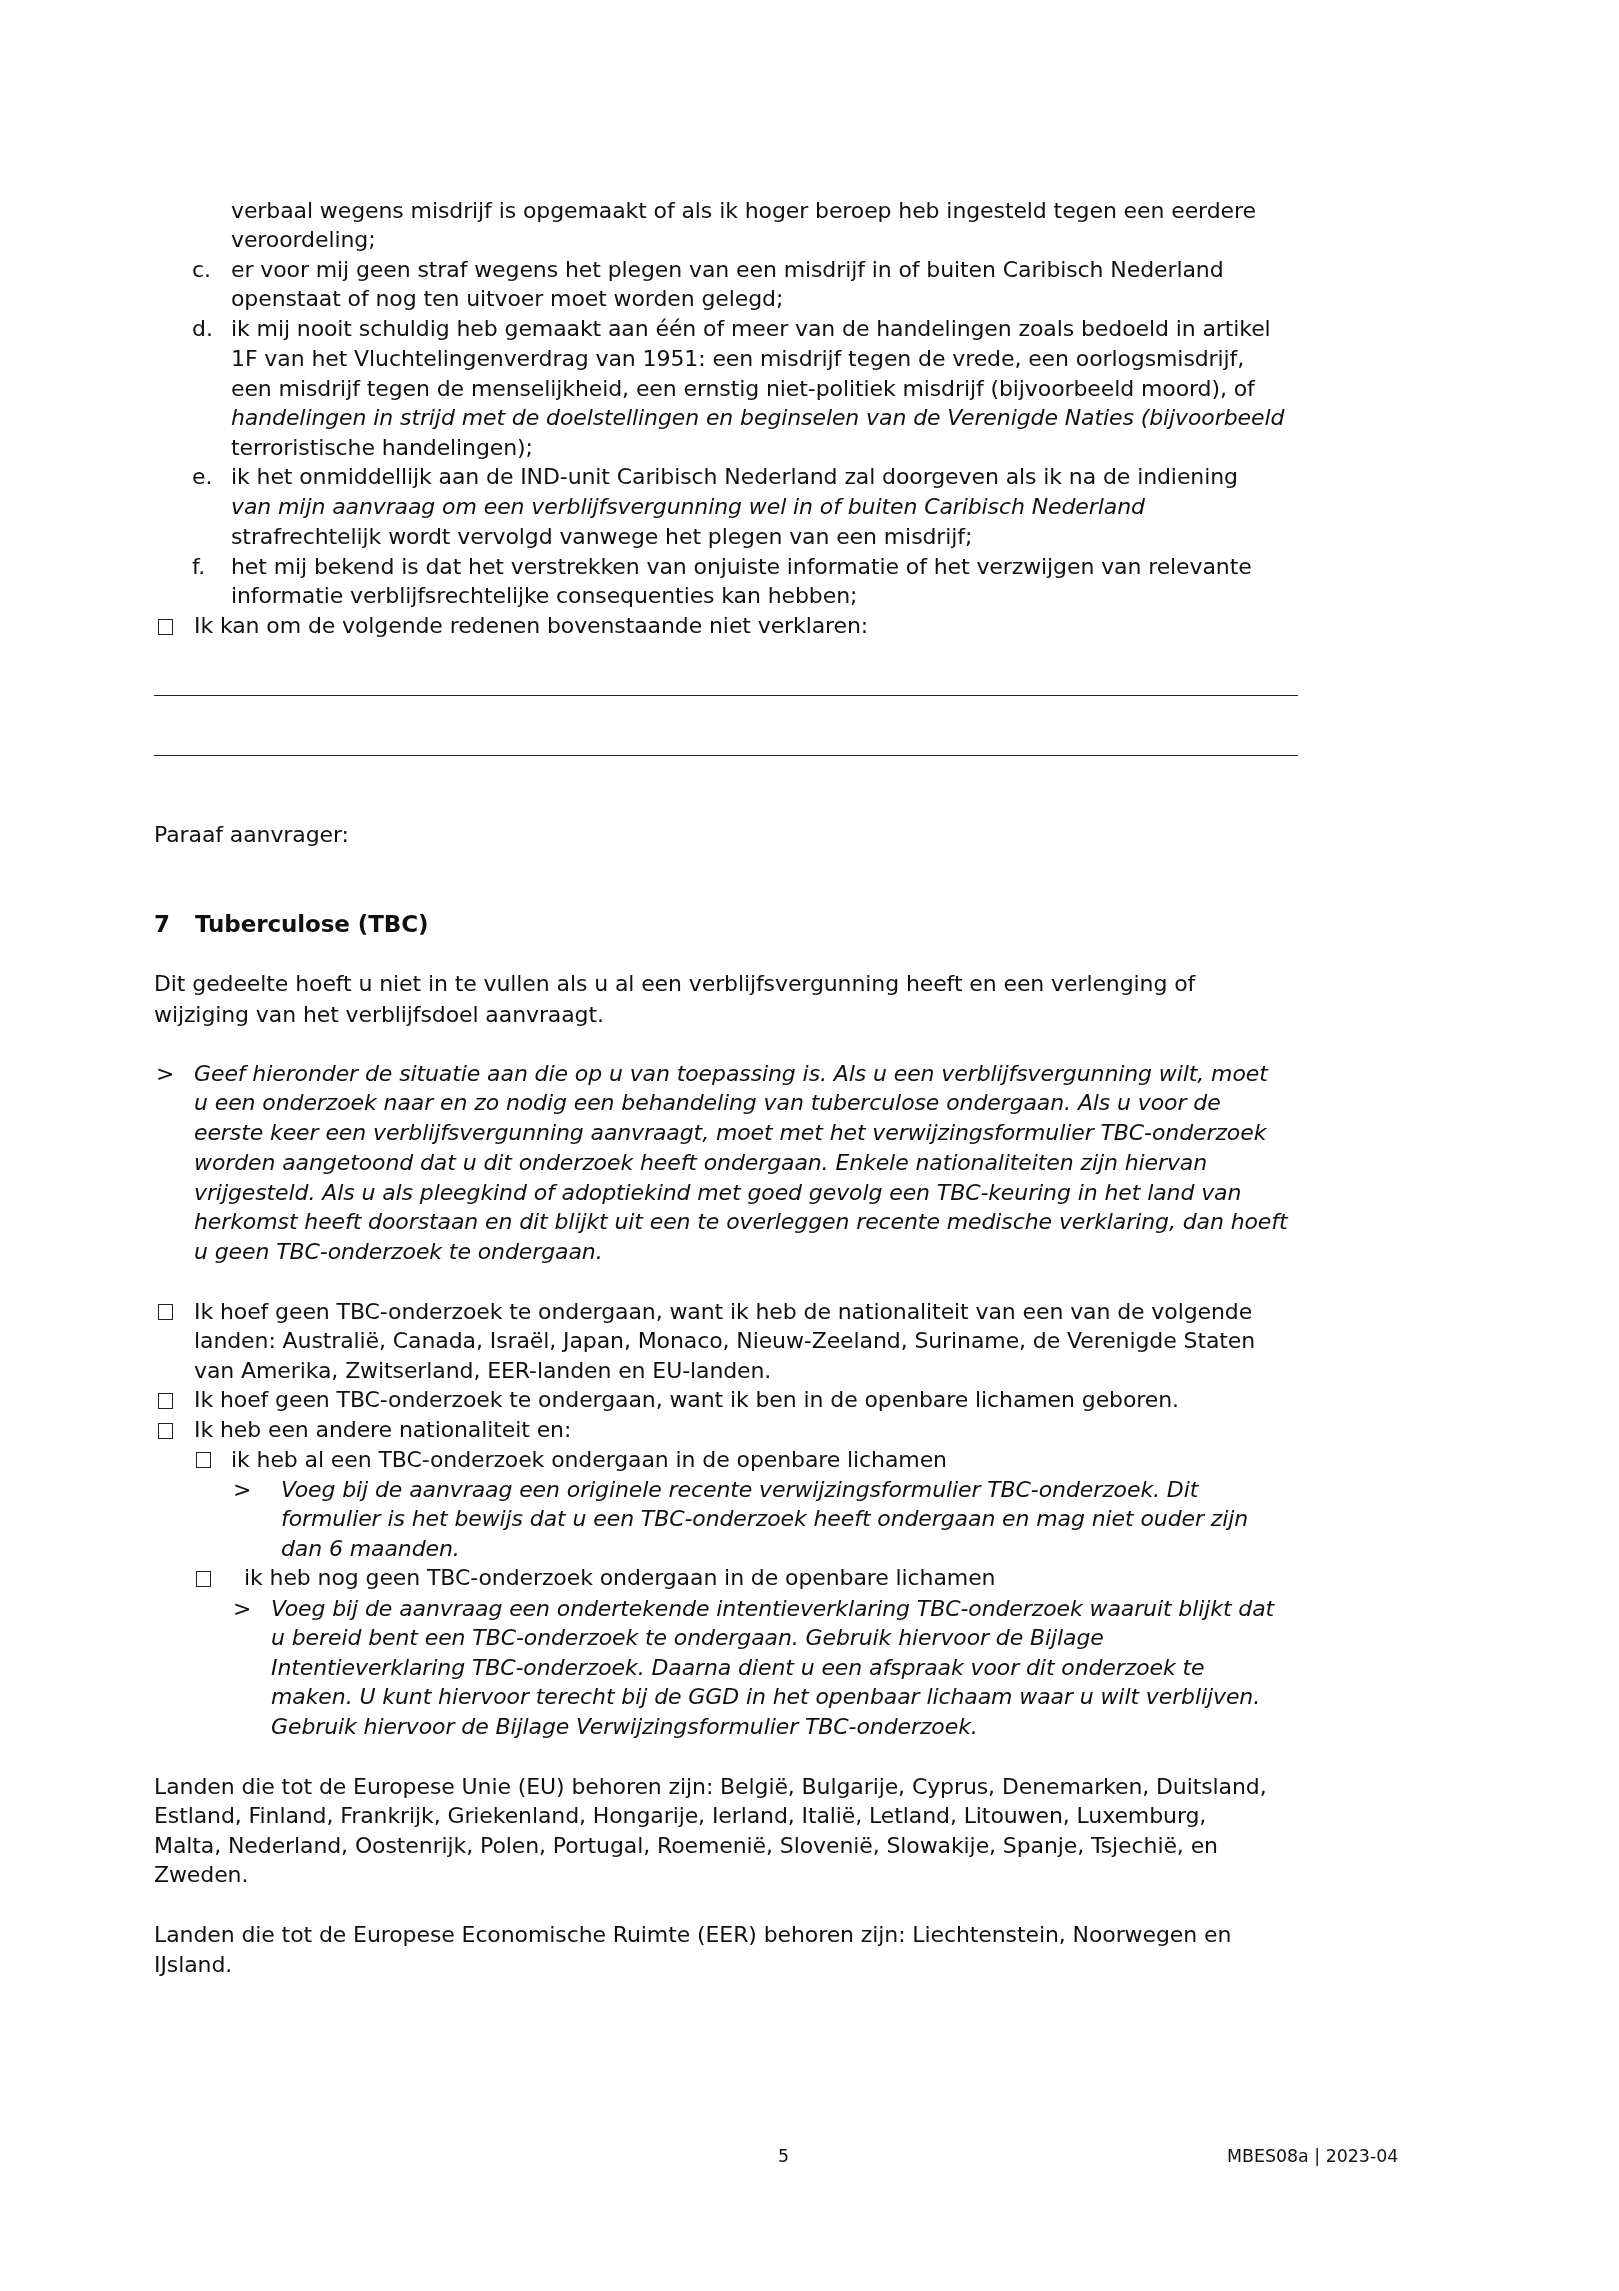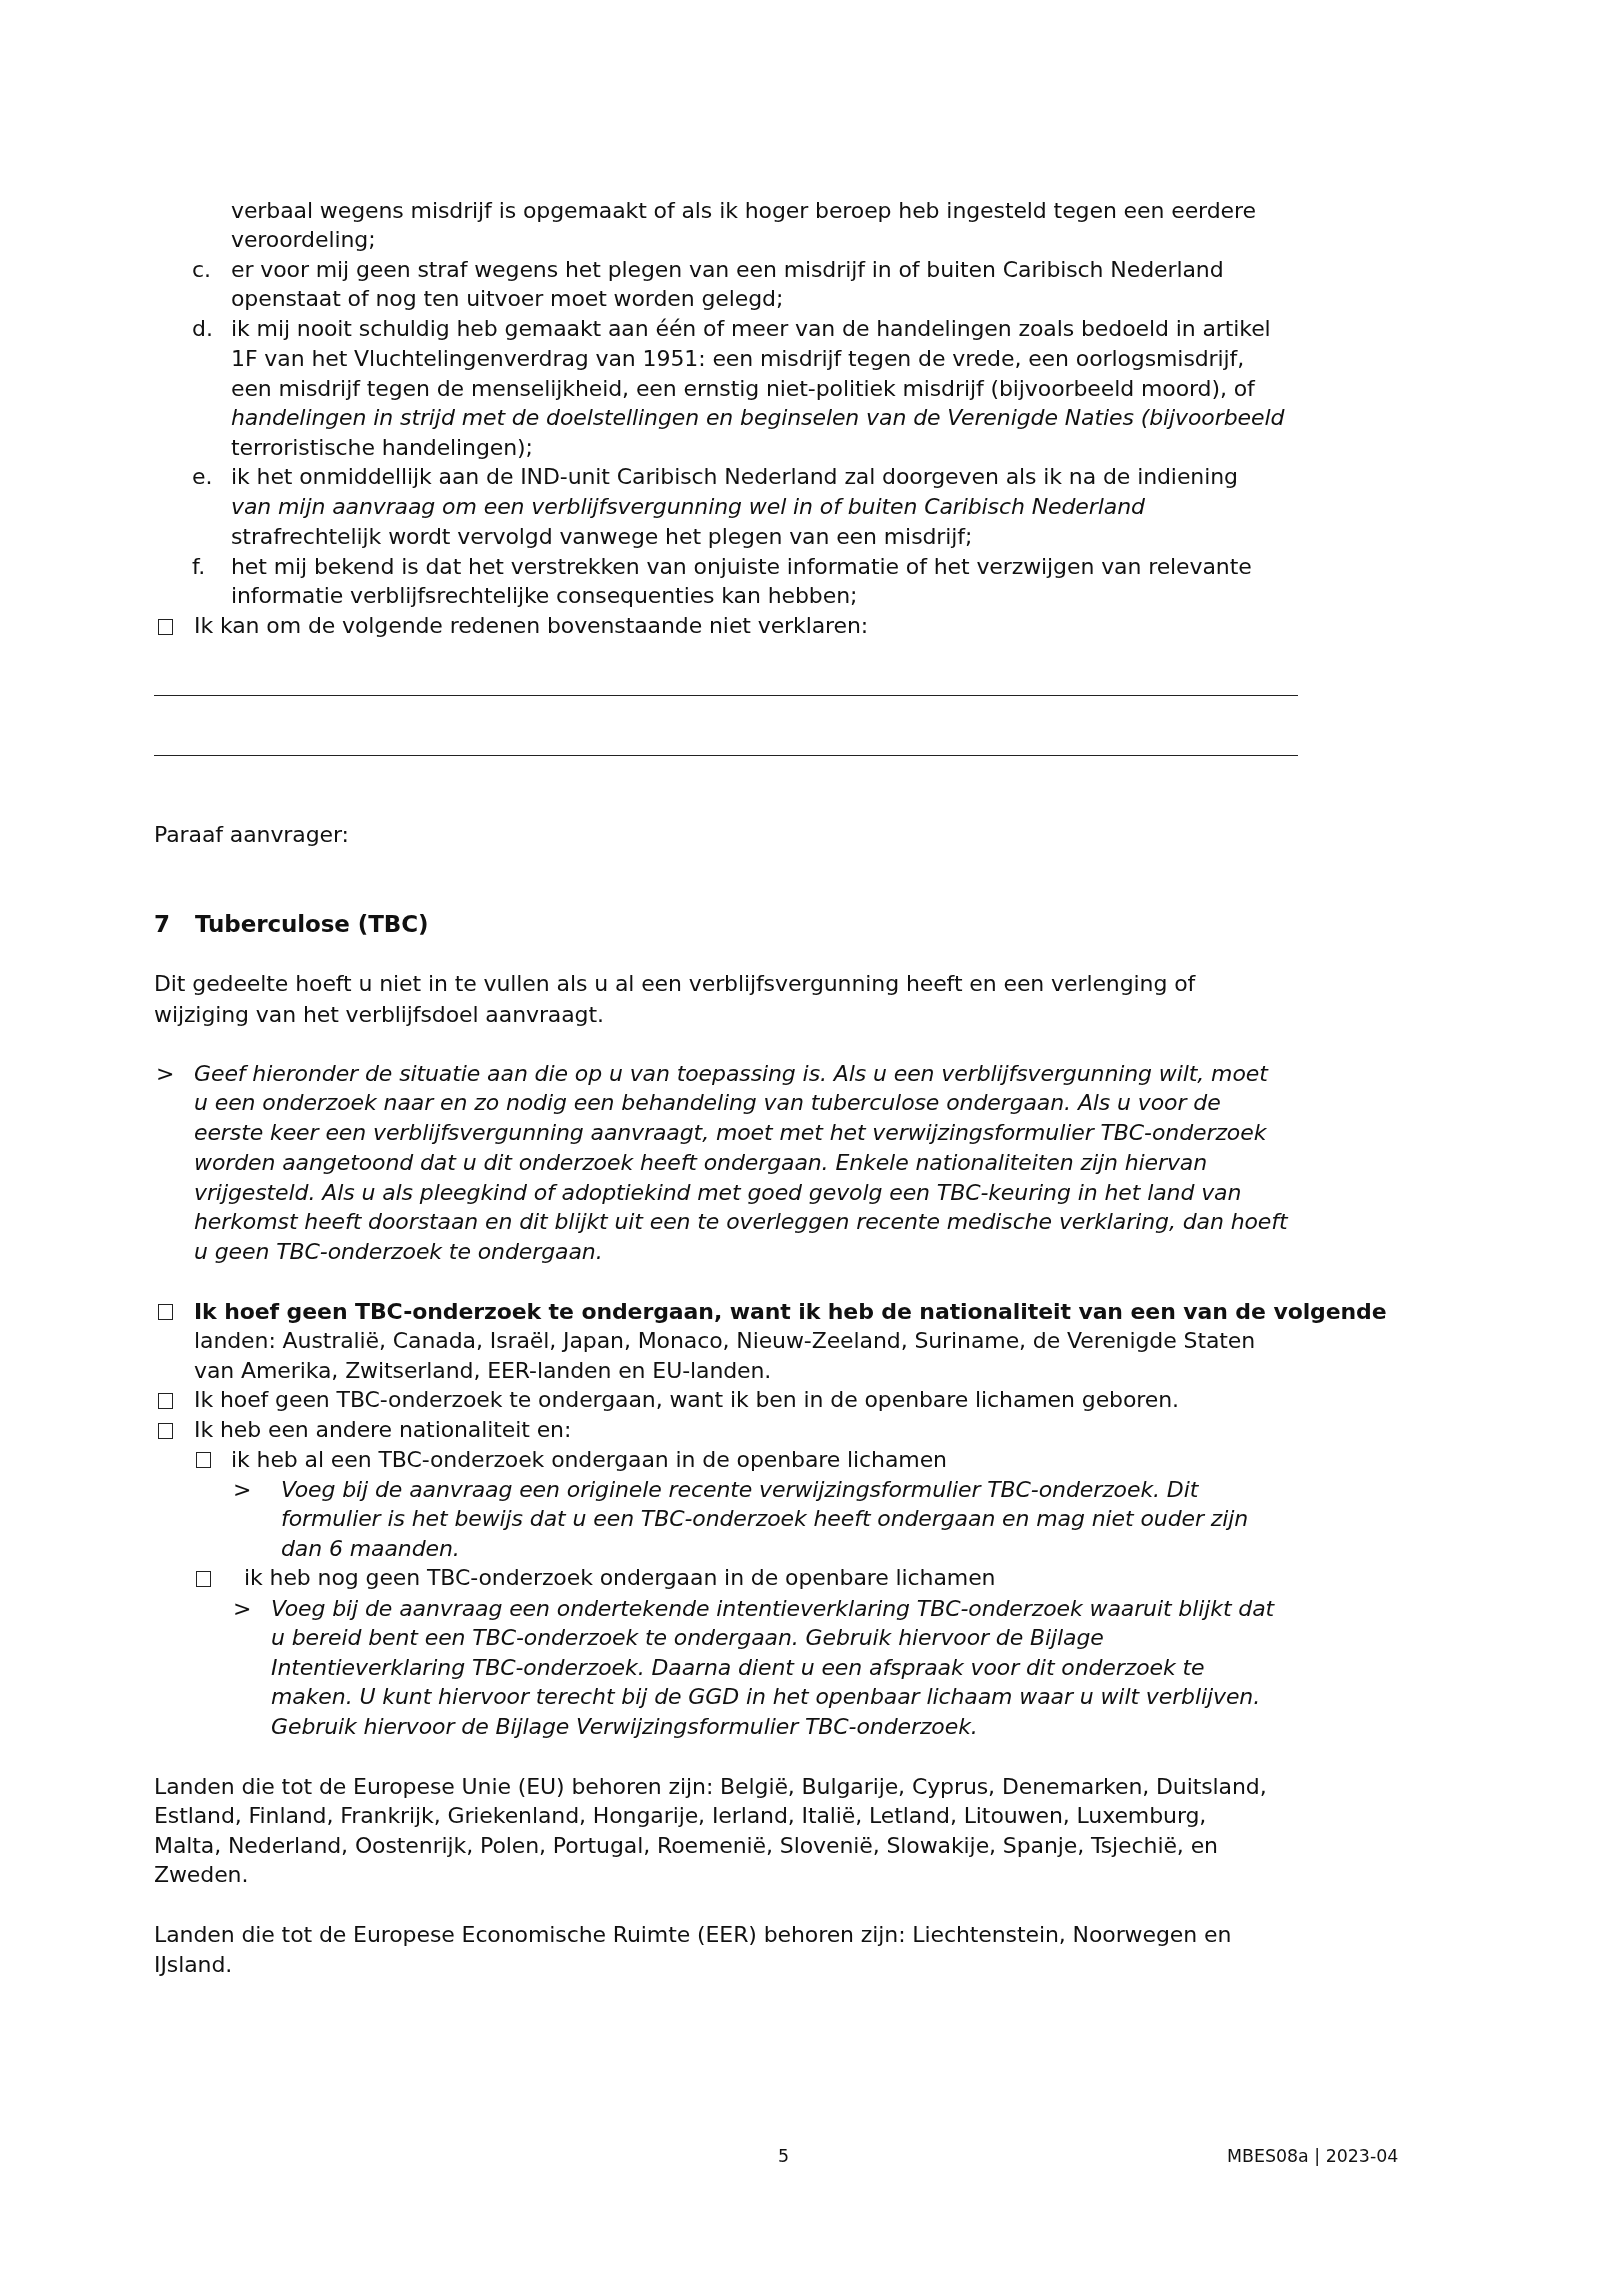--- a/index.html
+++ b/index.html
@@ -68,21 +68,21 @@
   <div class="marker" style="left:156px; top:1059px;">&gt;</div>
   <div class="ln it" style="left:194px; top:1059px;">Geef hieronder de situatie aan die op u van toepassing is. Als u een verblijfsvergunning wilt, moet</div>
   <div class="ln it" style="left:194px; top:1088px;">u een onderzoek naar en zo nodig een behandeling van tuberculose ondergaan. Als u voor de</div>
   <div class="ln it" style="left:194px; top:1118px;">eerste keer een verblijfsvergunning aanvraagt, moet met het verwijzingsformulier TBC-onderzoek</div>
   <div class="ln it" style="left:194px; top:1148px;">worden aangetoond dat u dit onderzoek heeft ondergaan. Enkele nationaliteiten zijn hiervan</div>
   <div class="ln it" style="left:194px; top:1178px;">vrijgesteld. Als u als pleegkind of adoptiekind met goed gevolg een TBC-keuring in het land van</div>
   <div class="ln it" style="left:194px; top:1207px;">herkomst heeft doorstaan en dit blijkt uit een te overleggen recente medische verklaring, dan hoeft</div>
   <div class="ln it" style="left:194px; top:1237px;">u geen TBC-onderzoek te ondergaan.</div>
 
   <div class="cb" style="left:158px; top:1304px;"></div>
-  <div class="ln" style="left:194px; top:1297px;font-weight:bold;">Ik hoef geen TBC-onderzoek te ondergaan, want ik heb de nationaliteit van een van de volgende</div>
+  <div class="ln" style="left:194px; top:1297px;">Ik hoef geen TBC-onderzoek te ondergaan, want ik heb de nationaliteit van een van de volgende</div>
   <div class="ln" style="left:194px; top:1326px;">landen: Australië, Canada, Israël, Japan, Monaco, Nieuw-Zeeland, Suriname, de Verenigde Staten</div>
   <div class="ln" style="left:194px; top:1356px;">van Amerika, Zwitserland, EER-landen en EU-landen.</div>
 
   <div class="cb" style="left:158px; top:1393px;"></div>
   <div class="ln" style="left:194px; top:1385px;">Ik hoef geen TBC-onderzoek te ondergaan, want ik ben in de openbare lichamen geboren.</div>
 
   <div class="cb" style="left:158px; top:1423px;"></div>
   <div class="ln" style="left:194px; top:1415px;">Ik heb een andere nationaliteit en:</div>
 
   <div class="cb" style="left:196px; top:1452px;"></div>

